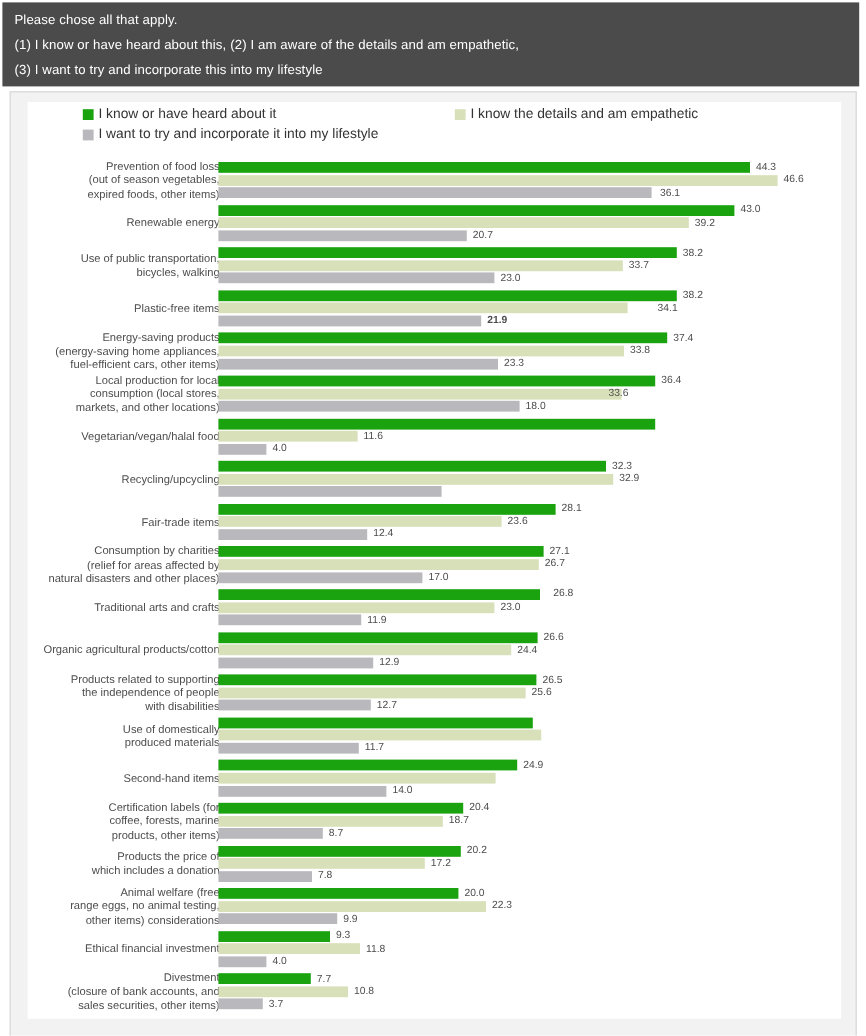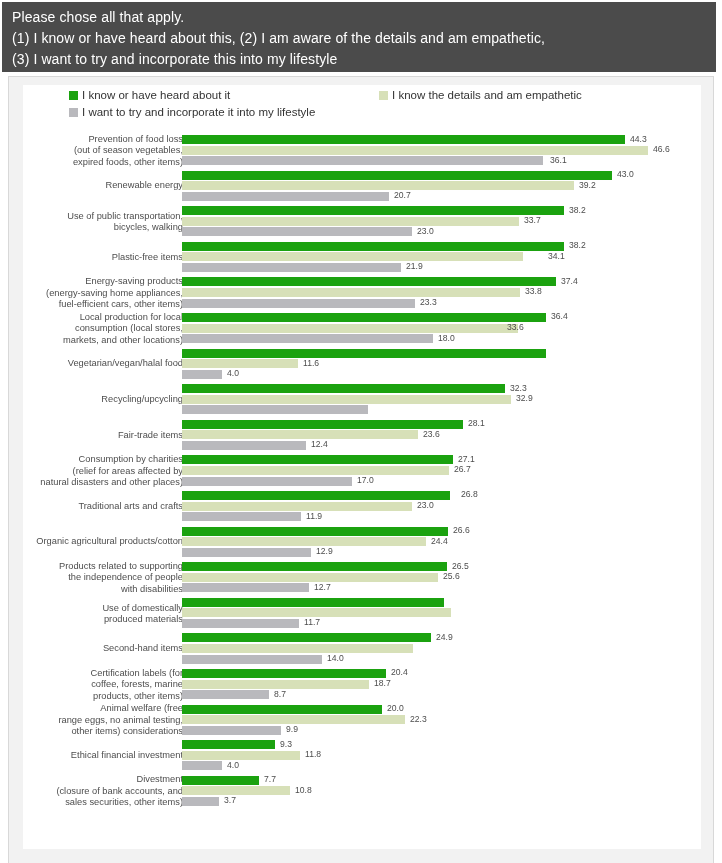--- a/index.html
+++ b/index.html
@@ -13,21 +13,21 @@
 
   
   .banner{
     position:absolute;left:2px;top:2px;width:714px;height:70px;
     background:#4b4b4b;
     color:#ffffff;
     box-sizing:border-box;
     padding:5px 0 0 10px;
   }
   .banner .line{
-    font-size:14px;
+    font-size:11px;
     line-height:21px;
     letter-spacing:.1px;
     white-space:nowrap;
   }
 
   
   .panel{
     position:absolute;left:8px;top:76px;width:706px;height:856px;
     background:#f2f2f2;
     border:1px solid #d8d8d8;
@@ -181,21 +181,21 @@
               <div class="bar">
                 <div class="fill" style="width: 382px; background: rgb(27, 162, 15);"></div>
                 <span class="val" style="left: 387px;">38.2</span>
               </div>
               <div class="bar">
                 <div class="fill" style="width: 341px; background: rgb(215, 224, 184);"></div>
                 <span class="val" style="left: 366px; text-align: center;">34.1</span>
               </div>
               <div class="bar">
                 <div class="fill" style="width: 219px; background: rgb(185, 185, 189);"></div>
-                <span class="val" style="left: 224px;">21.9</span>
+                <span class="val" style="left: 224px; font-weight: bold;">21.9</span>
               </div>
             </div>
           </div>
           <div class="row">
             <div class="rowlabel">Energy-saving products
 (energy-saving home appliances,
 fuel-efficient cars, other items)</div>
             <div class="bars">
               <div class="bar">
                 <div class="fill" style="width: 374px; background: rgb(27, 162, 15);"></div>
@@ -396,20 +396,38 @@
                 <div class="fill" style="width: 187px; background: rgb(215, 224, 184);"></div>
                 <span class="val" style="left: 192px;">18.7</span>
               </div>
               <div class="bar">
                 <div class="fill" style="width: 87px; background: rgb(185, 185, 189);"></div>
                 <span class="val" style="left: 92px;">8.7</span>
               </div>
             </div>
           </div>
           <div class="row">
+            <div class="rowlabel">Products the price of
+which includes a donation</div>
+            <div class="bars">
+              <div class="bar">
+                <div class="fill" style="width: 202px; background: rgb(27, 162, 15);"></div>
+                <span class="val" style="left: 207px;">20.2</span>
+              </div>
+              <div class="bar">
+                <div class="fill" style="width: 172px; background: rgb(215, 224, 184);"></div>
+                <span class="val" style="left: 177px;">17.2</span>
+              </div>
+              <div class="bar">
+                <div class="fill" style="width: 78px; background: rgb(185, 185, 189);"></div>
+                <span class="val" style="left: 83px;">7.8</span>
+              </div>
+            </div>
+          </div>
+          <div class="row">
             <div class="rowlabel">Animal welfare (free
 range eggs, no animal testing,
 other items) considerations</div>
             <div class="bars">
               <div class="bar">
                 <div class="fill" style="width: 200px; background: rgb(27, 162, 15);"></div>
                 <span class="val" style="left: 205px;">20.0</span>
               </div>
               <div class="bar">
                 <div class="fill" style="width: 223px; background: rgb(215, 224, 184);"></div>

